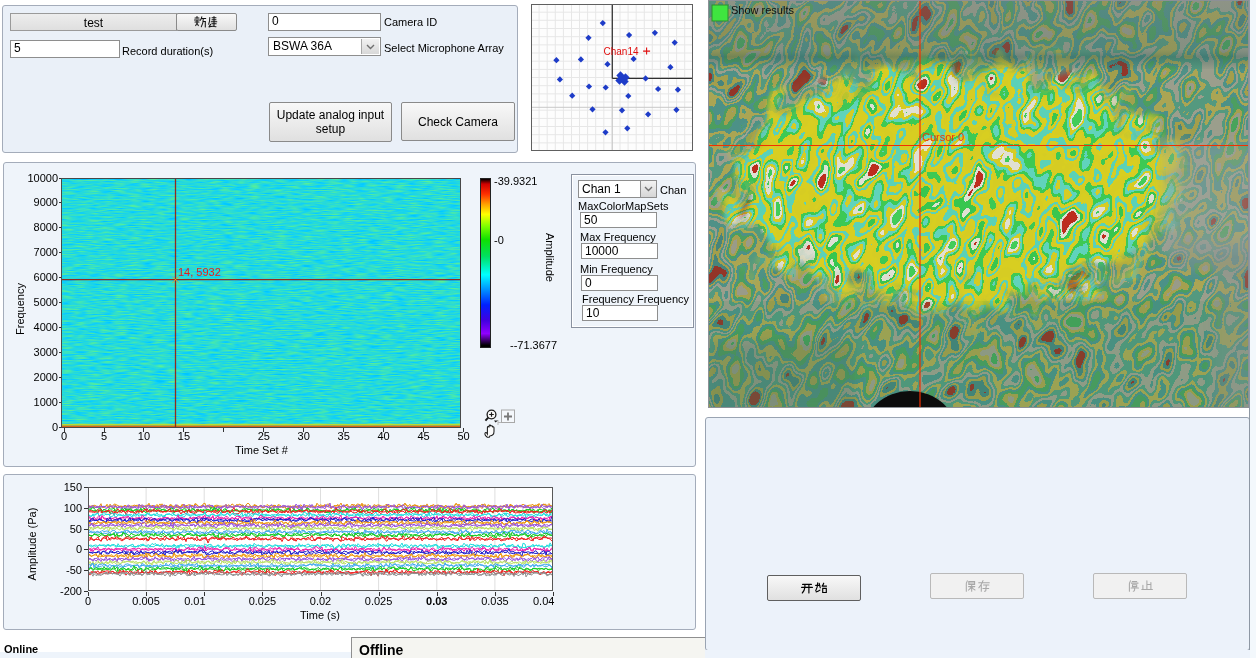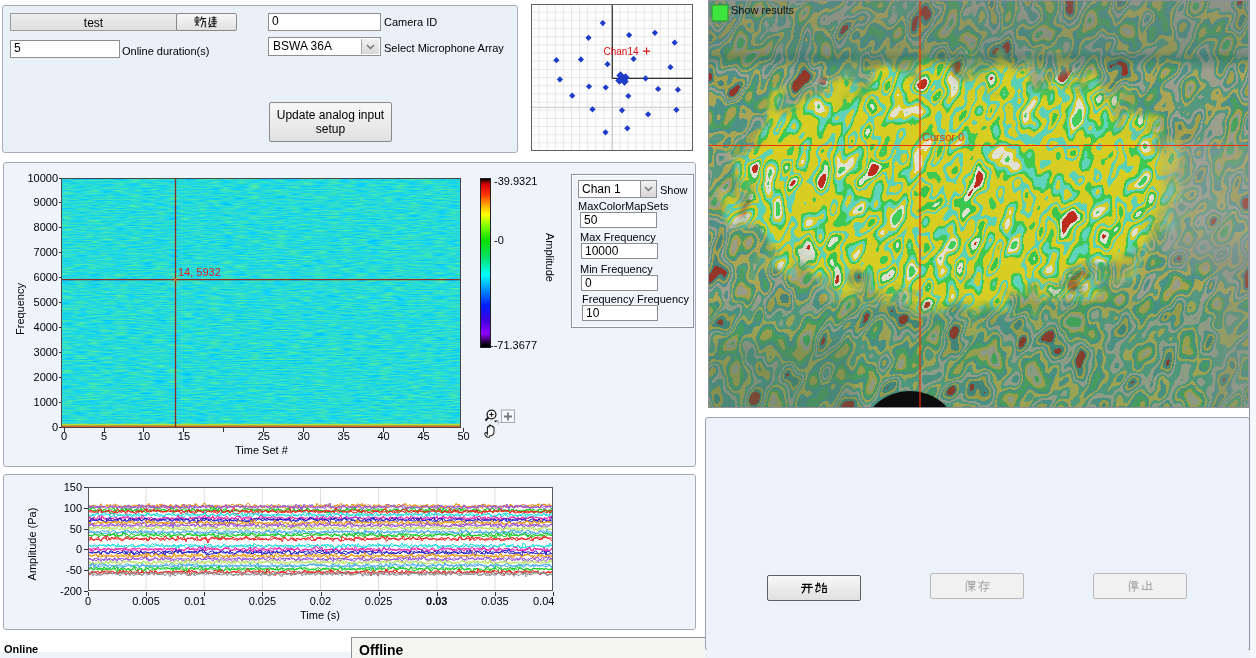--- a/index.html
+++ b/index.html
@@ -22,32 +22,33 @@
         <svg width="26" height="12" viewBox="0 0 26 12">
           <g transform="translate(0,0)">
             <path d="M1 2h4 M3 0.5v1.7 M0.5 4h5 M1 6h4 M3 4v3.4 M1.7 9.6L2.6 7.7 M4.3 9.6L3.4 7.7 M7.8 0.8Q7.3 2.8 6.4 4.3 M7.5 2.5h4.2 M9.3 2.5Q9.3 7.5 7.3 10.8 M9.5 5.4h2 M11.3 5.4V11" fill="none" stroke="#111" stroke-width="1.05" stroke-linecap="round"></path>
           </g>
           <g transform="translate(14,0)">
             <path d="M6 0.6v9.4 M4 1.8h4 M4 3.8h4 M3.2 5.8h5.6 M3.8 7.8h4.4 M1.8 1.6Q1.8 5.6 0.7 8.2 M1 10.9Q4.5 9.7 8 10.7 M1 10.9L2.6 8.4" fill="none" stroke="#111" stroke-width="1.05" stroke-linecap="round"></path>
           </g>
         </svg>
       </div>
  <div class="fld" style="left:7px;top:34px;width:110px;height:18px;">5</div>
- <div class="lbl" style="left:119px;top:39px;">Online duration(s)</div>
+ <div class="lbl" style="left:119px;top:39px;">Record duration(s)</div>
  <div class="fld" style="left:265px;top:7px;width:113px;height:18px;">0</div>
  <div class="lbl" style="left:381px;top:10px;">Camera ID</div>
  <div class="fld" style="left:265px;top:31px;width:113px;height:19px;padding-left:4px;line-height:17px;">BSWA 36A
    <div class="abs" style="right:1px;top:1px;width:17px;height:15px;background:linear-gradient(#F2F2F2,#D8D8D8);border-left:1px solid #A8A8A8;">
     <svg width="17" height="15">
             <path d="M5 6l3.5 3.5L12 6" fill="none" stroke="#707070" stroke-width="1.4"></path>
           </svg>
         </div>
  </div>
  <div class="lbl" style="left:381px;top:36px;">Select Microphone Array</div>
  <div class="btn" style="left:266px;top:96px;width:123px;height:40px;">Update analog input<br>setup</div>
+ <div class="btn" style="left:398px;top:96px;width:114px;height:39px;">Check Camera</div>
 </div>
 
 <svg class="abs" style="left:531px;top:4px;" width="162" height="147" viewBox="0 0 162 147">
  <rect x="0" y="0" width="162" height="147" fill="#FDFDFD"></rect>
  <line x1="8.1" y1="0" x2="8.1" y2="147" stroke="#E7E7E7" stroke-width="1"></line>
       <line x1="16.2" y1="0" x2="16.2" y2="147" stroke="#E7E7E7" stroke-width="1"></line>
       <line x1="24.3" y1="0" x2="24.3" y2="147" stroke="#E7E7E7" stroke-width="1"></line>
       <line x1="32.4" y1="0" x2="32.4" y2="147" stroke="#E7E7E7" stroke-width="1"></line>
       <line x1="40.5" y1="0" x2="40.5" y2="147" stroke="#E7E7E7" stroke-width="1"></line>
       <line x1="48.5" y1="0" x2="48.5" y2="147" stroke="#E7E7E7" stroke-width="1"></line>
@@ -244,31 +245,31 @@
   <line x1="114.5" y1="0" x2="114.5" y2="250" stroke="#8F2B20" stroke-width="1.3"></line>
   <line x1="0" y1="101.7" x2="400" y2="101.7" stroke="#8F2B20" stroke-width="1.3"></line>
   <path d="M111.5 98.7l6 6 M117.5 98.7l-6 6" stroke="#E8A020" stroke-width="1"></path>
   <text x="117" y="98" fill="#E02020" font-size="11" font-family="Liberation Sans">14, 5932</text>
   <rect x="0.5" y="0.5" width="399" height="249" fill="none" stroke="#484848"></rect>
  </svg>
  <div class="abs" style="left:476px;top:15px;width:11px;height:170px;border:1px solid #222;box-sizing:border-box;
    background:linear-gradient(#000 0%,#D00000 3%,#FF3000 9%,#FFA000 15%,#FFFF00 21%,#80FF00 28%,#10E000 36%,#00E060 46%,#00FFFF 57%,#0090FF 66%,#0020FF 75%,#4000E0 84%,#9000FF 92%,#000 99%);"></div>
  <div class="tick" style="left:490px;top:13px;">-39.9321</div>
  <div class="tick" style="left:490px;top:72px;">-0</div>
- <div class="tick" style="left:486px;top:177px;">--71.3677</div>
+ <div class="tick" style="left:506px;top:177px;">--71.3677</div>
  <div class="lbl" style="left:540px;top:94px;width:12px;"><span style="display:inline-block;transform:rotate(90deg);transform-origin:center;width:60px;margin-left:-24px;">Amplitude</span></div>
  <div class="abs" style="left:567px;top:11px;width:121px;height:152px;border:1px solid #8A92A0;box-shadow:inset 0 0 0 1px #FFF;background:#EFF4FA;">
    <div class="fld" style="left:6px;top:5px;width:79px;height:18px;line-height:16px;">Chan 1
      <div class="abs" style="right:0;top:0;width:16px;height:16px;background:linear-gradient(#F2F2F2,#D6D6D6);border-left:1px solid #8E8E8E;box-sizing:border-box;">
       <svg width="15" height="16">
               <path d="M4 6l3.5 3.5L11 6" fill="none" stroke="#707070" stroke-width="1.4"></path>
             </svg>
           </div>
    </div>
-   <div class="lbl" style="left:88px;top:9px;">Show</div>
+   <div class="lbl" style="left:88px;top:9px;">Chan</div>
    <div class="lbl" style="left:6px;top:25px;">MaxColorMapSets</div>
    <div class="fld" style="left:8px;top:37px;width:77px;height:16px;line-height:14px;">50</div>
    <div class="lbl" style="left:8px;top:56px;">Max Frequency</div>
    <div class="fld" style="left:9px;top:68px;width:77px;height:16px;line-height:14px;">10000</div>
    <div class="lbl" style="left:8px;top:88px;">Min Frequency</div>
    <div class="fld" style="left:9px;top:100px;width:77px;height:16px;line-height:14px;">0</div>
    <div class="lbl" style="left:10px;top:118px;">Frequency Frequency</div>
    <div class="fld" style="left:10px;top:130px;width:76px;height:16px;line-height:14px;">10</div>
  </div>
  <svg class="abs" style="left:479px;top:246px;" width="36" height="30" viewBox="0 0 36 30">

